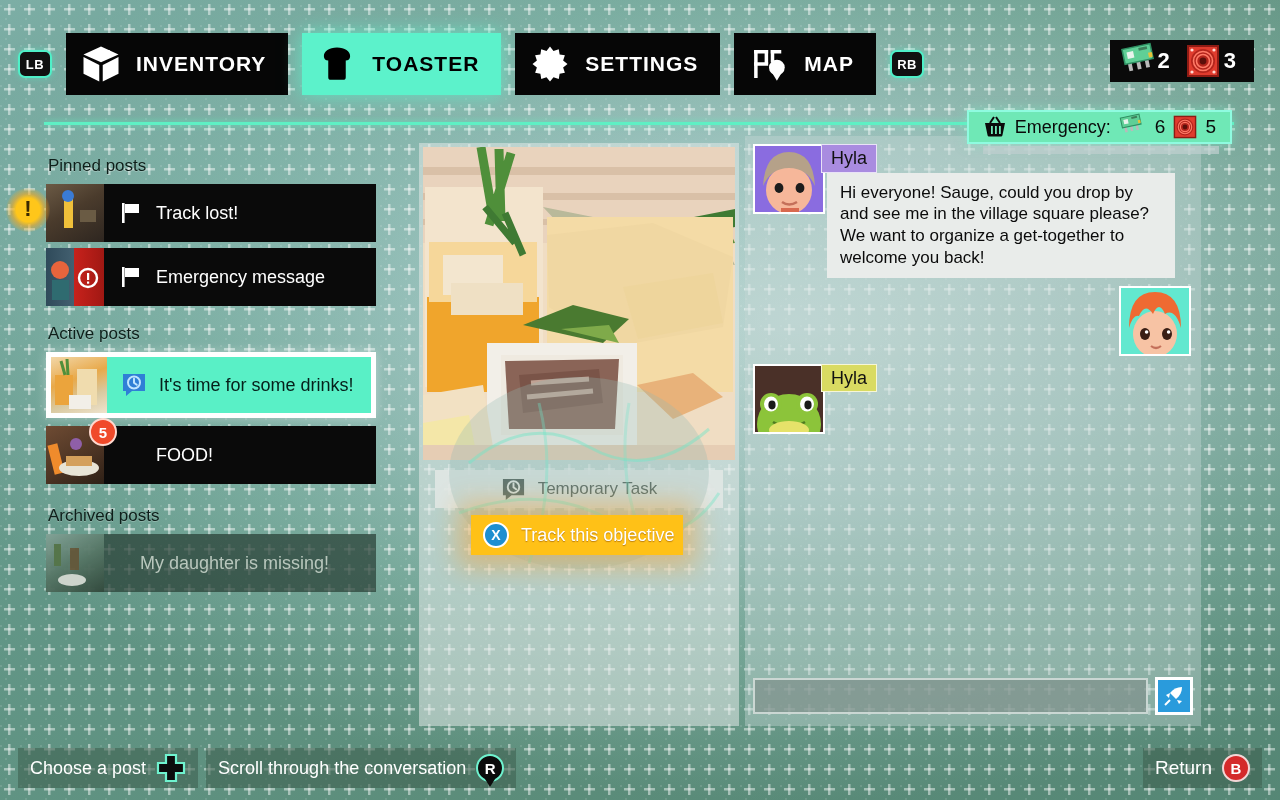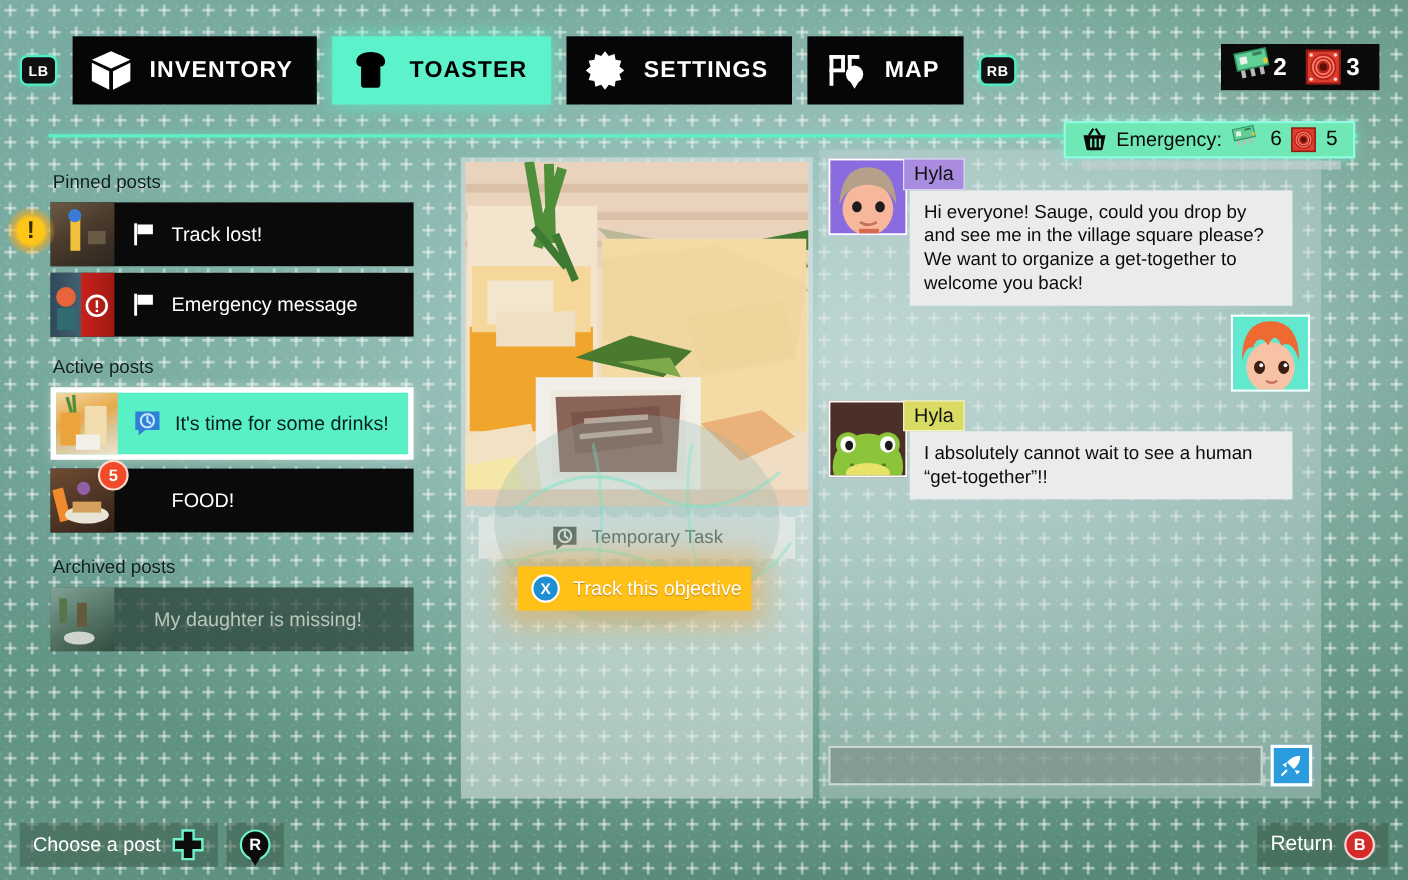--- a/index.html
+++ b/index.html
@@ -3135,21 +3135,20 @@
             <ellipse cx="16" cy="38" rx="7" ry="7.5" fill="#fff"></ellipse>
             <ellipse cx="52" cy="38" rx="7" ry="7.5" fill="#fff"></ellipse>
             <ellipse cx="17" cy="39" rx="3.6" ry="4.4" fill="#1a1a1a"></ellipse>
             <ellipse cx="53" cy="39" rx="3.6" ry="4.4" fill="#1a1a1a"></ellipse>
             <path d="M18 56 Q34 66 50 56" stroke="#4f7a20" stroke-width="2.6" fill="none"></path>
             <ellipse cx="34" cy="64" rx="20" ry="9" fill="#e6e26a"></ellipse>
           </svg>
         </div>
         <div class="bubblecol">
           <div class="nametag" style="background:#d9db62">Hyla</div>
-          <div class="bubble">I absolutely cannot wait to see a human “get-together”!!</div>
         </div>
       </div>
     </div>
 
     <div class="composer">
       <input class="field" type="text" placeholder="" style="">
       <div class="send-btn">
         <svg viewBox="0 0 24 24">
           <path d="M20 3c-5 0-9 2-12 6l6 6c4-3 6-7 6-12z" fill="#fff"></path>
           <path d="M8 9 4 11l3 3z" fill="#fff"></path>
@@ -3162,20 +3161,21 @@
 
   <div class="bottom">
     <div class="hintgroup">
       <div class="hint">
         <span>Choose a post</span>
         <svg class="dpad" viewBox="0 0 30 30">
           <path d="M10 2h10v8h8v10h-8v8H10v-8H2V10h8z" fill="#0c0c0c" stroke="#6ff3cf" stroke-width="2.2"></path>
         </svg>
       </div>
       <div class="hint">
+        <span>Scroll through the conversation</span>
         <div class="rstick">R</div>
       </div>
     </div>
 
     <div class="returnbtn">
       <span>Return</span>
       <div class="bkey">B</div>
     </div>
   </div>
 

